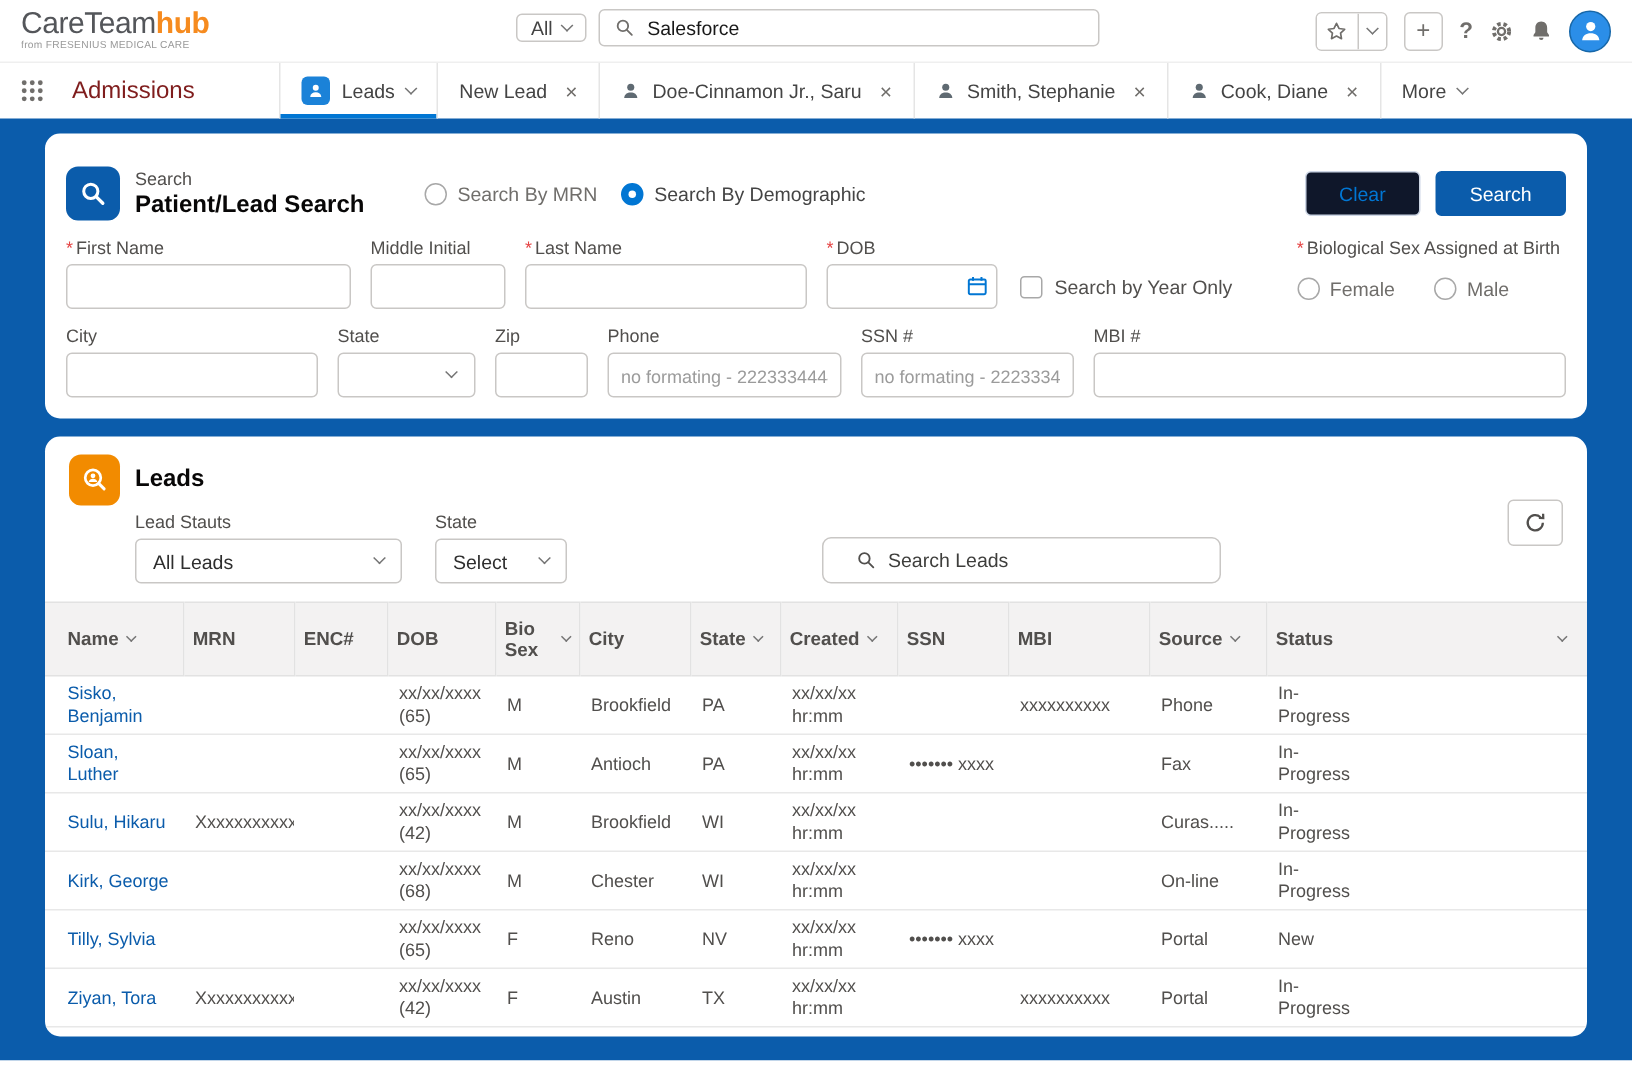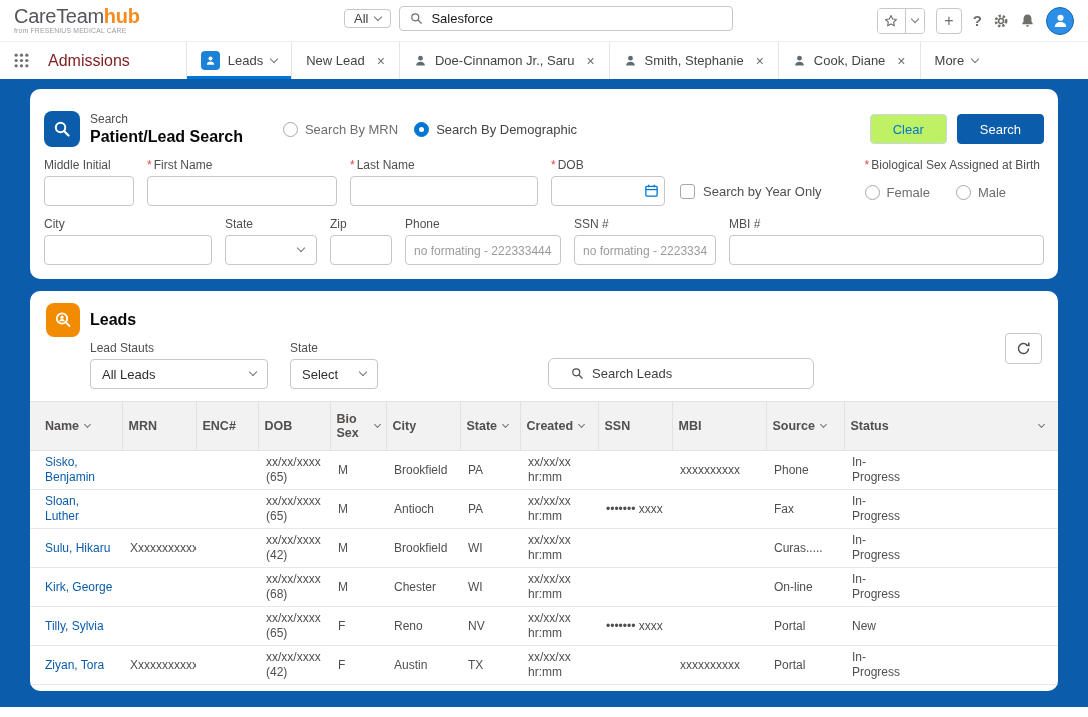--- a/index.html
+++ b/index.html
@@ -62,21 +62,21 @@
     justify-content:center;color:#fff;flex:0 0 auto}
   .sc-titles{margin-left:10px}
   .sc-eyebrow{font-size:12px;color:#514f4d}
   .sc-title{font-size:16px;font-weight:700;color:#080707;margin-top:2px}
   .sc-radios{display:flex;gap:16px;margin-left:40px;align-items:center}
   .radio-opt{display:flex;align-items:center;gap:7px;font-size:13px;color:#706e6b;cursor:pointer}
   .radio-circle{width:15px;height:15px;border-radius:50%;border:1px solid #a8a8a8;background:#fff;flex:0 0 auto}
   .radio-circle.checked{background:#0176d3;border-color:#0176d3;position:relative}
   .radio-circle.checked::after{content:"";position:absolute;inset:4px;background:#fff;border-radius:50%}
   .sc-actions{margin-left:auto;display:flex;gap:10px}
-  .btn-clear{height:30px;padding:0 22px;border:1px solid #ccd5e4;border-radius:4px;background:#bef264;
+  .btn-clear{height:30px;padding:0 22px;border:1px solid #ccd5e4;border-radius:4px;background:#0f172a;
     color:#0176d3;font-size:13px;cursor:pointer;font-family:inherit}
   .btn-search{height:30px;padding:0 22px;border:1px solid #0b5cab;border-radius:4px;background:#0b5cab;
     color:#fff;font-size:13px;cursor:pointer;font-family:inherit}
 
   .form-row{display:flex;gap:13px;margin-top:11px;align-items:flex-start}
   .field{display:flex;flex-direction:column}
   .field>label{font-size:12px;color:#514f4d;margin-bottom:4px;white-space:nowrap}
   .req{color:#e54545;margin-right:2px}
   .ti{height:30px;border:1px solid #c9c7c5;border-radius:4px;font-size:13px;padding:0 8px;color:#181818;
     width:100%;font-family:inherit;outline:none;background:#fff}
@@ -286,26 +286,26 @@
             <span style="color:#444">Search By Demographic</span>
           </span>
         </div>
         <div class="sc-actions">
           <button class="btn-clear">Clear</button>
           <button class="btn-search">Search</button>
         </div>
       </div>
 
       <div class="form-row">
+        <div class="field w-fn">
+          <label><span class="req">*</span><span>First Name</span></label>
+          <input class="ti" style="">
+        </div>
         <div class="field w-mi">
           <label><span>Middle Initial</span></label>
-          <input class="ti" style="">
-        </div>
-        <div class="field w-fn">
-          <label><span class="req">*</span><span>First Name</span></label>
           <input class="ti" style="">
         </div>
         <div class="field w-ln">
           <label><span class="req">*</span><span>Last Name</span></label>
           <input class="ti" style="">
         </div>
         <div class="field w-dob">
           <label><span class="req">*</span><span>DOB</span></label>
           <div class="input-wrap">
             <input class="ti" style="padding-right: 28px;">

